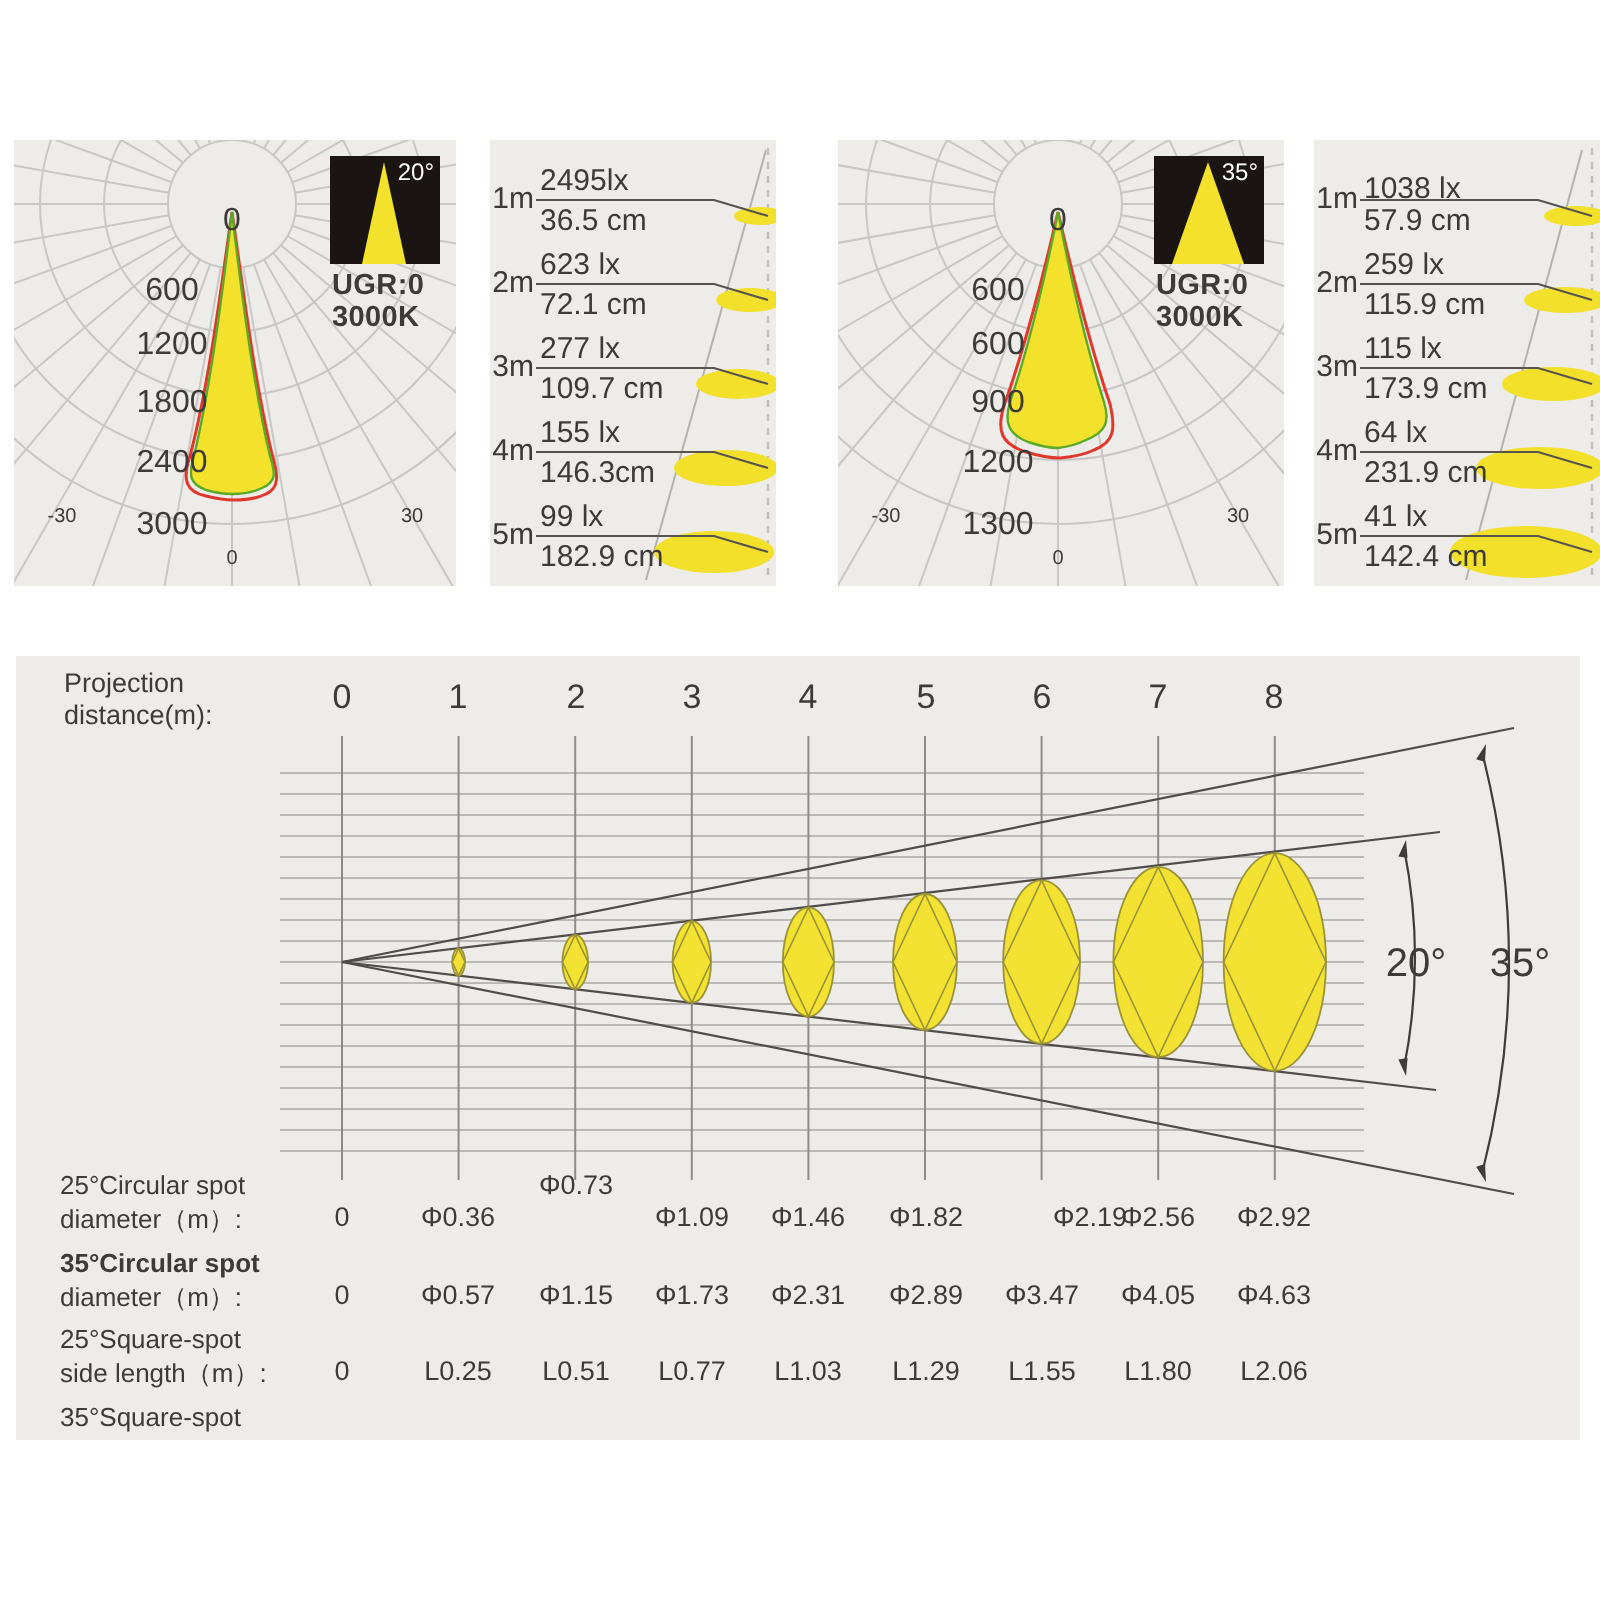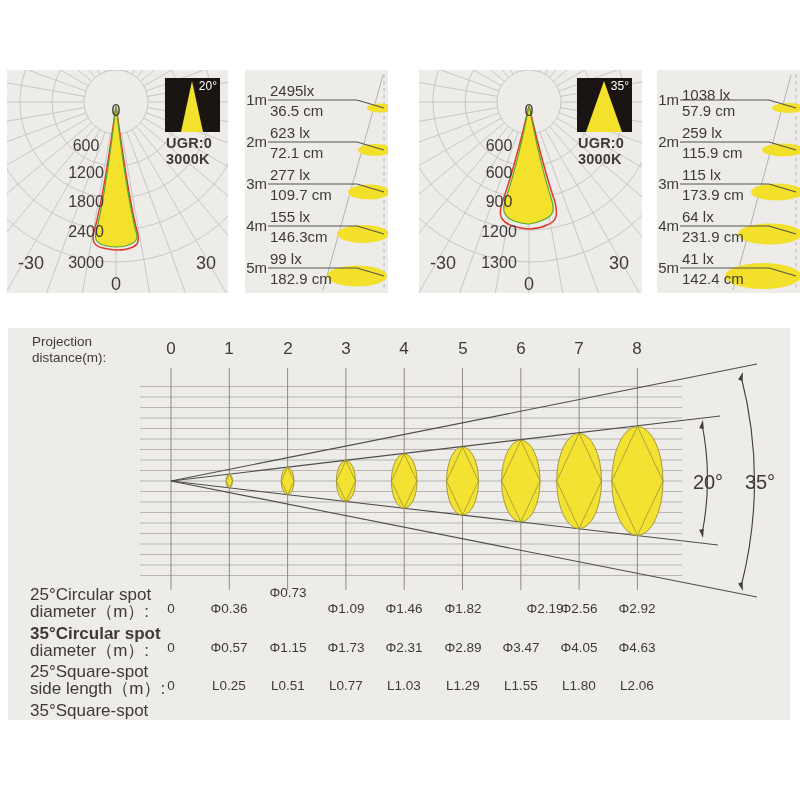--- a/index.html
+++ b/index.html
@@ -8,21 +8,21 @@
   .panel { position:absolute; background:#edece9; overflow:hidden; }
   .abs { position:absolute; }
   span { position:absolute; line-height:1.08; white-space:nowrap; }
 
   
   .polar-svg { position:absolute; left:0; top:0; }
   .pg { stroke:#c9c7c3; stroke-width:1; fill:none; }
   .beam-red { fill:none; stroke:#e0382d; stroke-width:1.5; }
   .beam-main { fill:#f3e12c; stroke:#5aaa28; stroke-width:1.2; }
   .rlab, .plab { font-size:16px; width:60px; text-align:center; }
-  .axlab { font-size:18px; width:44px; text-align:center; }
+  .axlab { font-size:10px; width:44px; text-align:center; }
   .inset { position:absolute; left:158px; top:8px; width:55px; height:54px; background:#1a1512; }
   .inset-badge { right:3px; top:2px; font-size:12px; color:#ffffff; }
   .ugr { position:absolute; left:159px; top:66px; font-size:14.5px; font-weight:600;
          line-height:1.1; letter-spacing:0.2px; }
 
   
   .diag { stroke:#b5b2ae; stroke-width:1; }
   .dash { stroke:#c2c0bc; stroke-width:1.2; stroke-dasharray:3.5,3.5; }
   .tspot { fill:#f2e02a; stroke:none; }
   .frac { stroke:#57534f; stroke-width:1.1; fill:none; }
@@ -33,21 +33,21 @@
   .gh { stroke:#aaa7a3; stroke-width:0.8; }
   .gv { stroke:#8f8c88; stroke-width:1; }
   .cone { stroke:#4f4c49; stroke-width:1.1; }
   .spot { fill:#f3e232; stroke:#9b9337; stroke-width:0.9; }
   .spotline { fill:none; stroke:#9b9337; stroke-width:0.8; }
   .arc { fill:none; stroke:#3f3c39; stroke-width:1.1; }
   .ah { fill:#3f3c39; stroke:none; }
   .ptitle { left:24px; font-size:13.5px; }
   .tick { font-size:17px; width:40px; text-align:center; top:12px; }
   .pvrow { font-size:13.5px; width:54px; text-align:center; }
-  .prlab { left:22px; font-size:17px; }
+  .prlab { left:22px; font-size:13px; }
   .bigang { font-size:20px; width:44px; text-align:center; }
 </style>
 </head>
 <body>
 
 <div class="panel" id="polar-left-panel" style="left:7px; top:70px; width:221px; height:223px;">
   <svg class="polar-svg" id="psvg-left" width="221" height="223">
       <circle class="pg" cx="109" cy="32" r="32"></circle>
       <circle class="pg" cx="109" cy="32" r="64"></circle>
       <circle class="pg" cx="109" cy="32" r="96"></circle>

